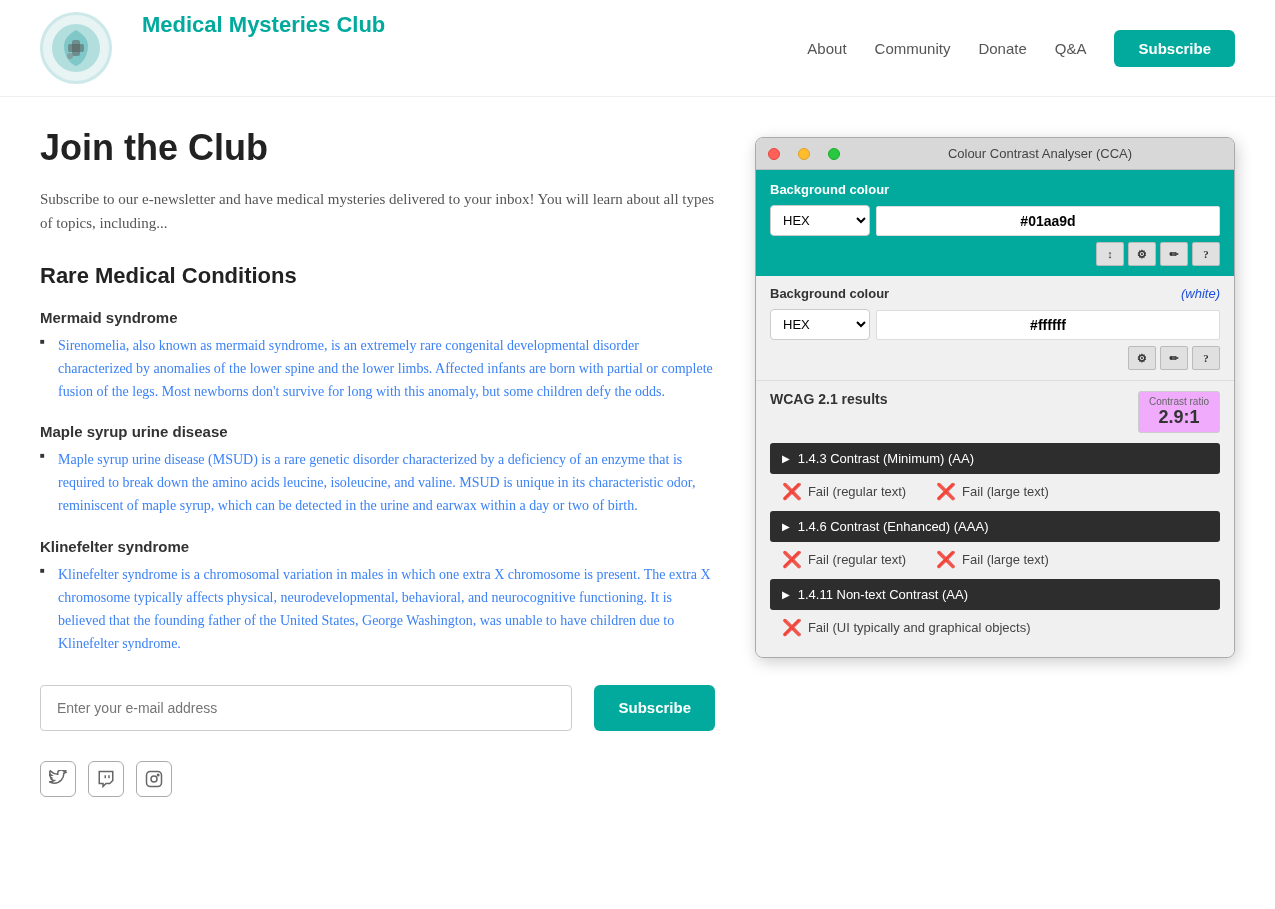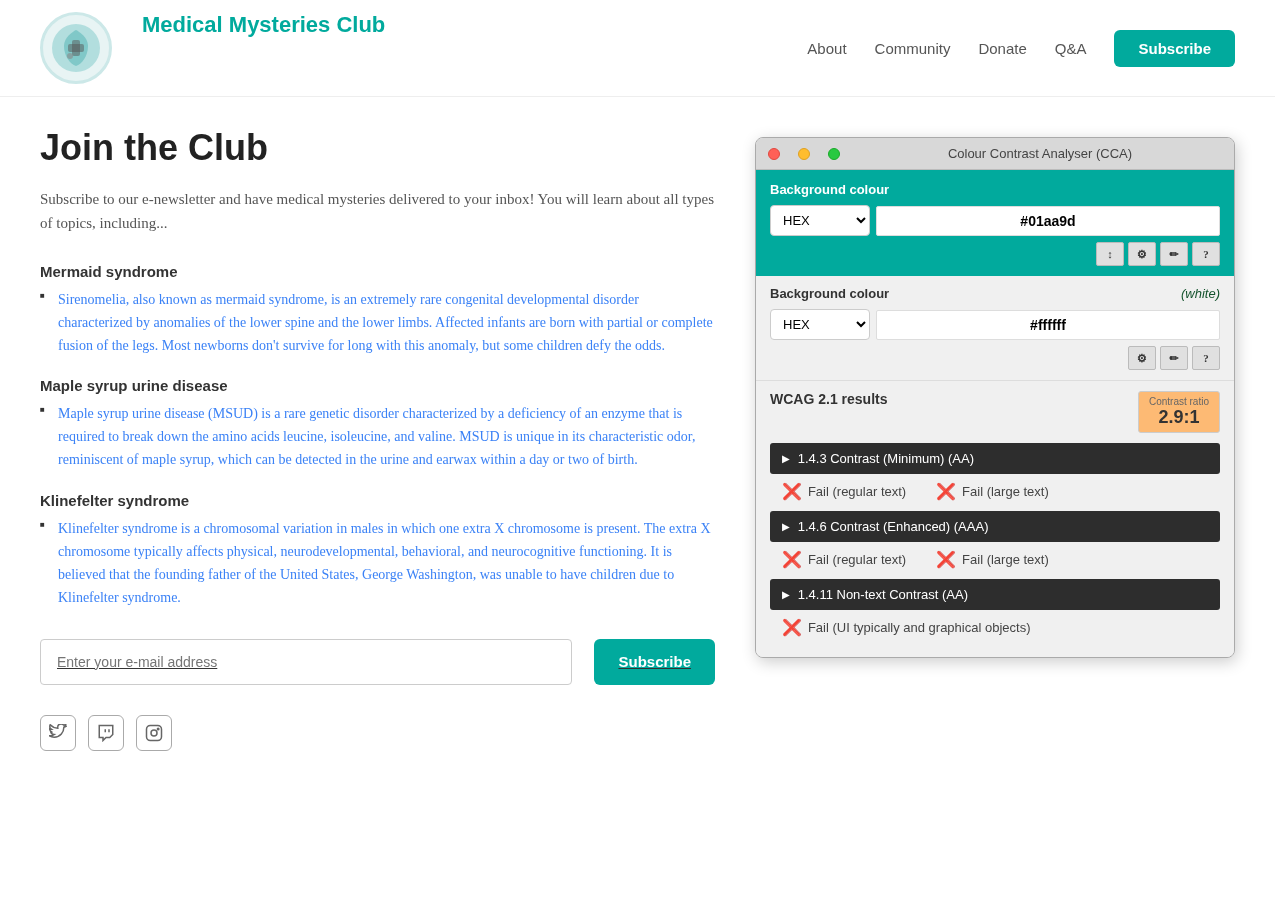--- a/index.html
+++ b/index.html
@@ -119,21 +119,20 @@
       font-size: 8px;
       color: #333;
     }
 
     
     .subscribe-form {
       display: flex;
       gap: 22px;
       margin-top: 30px;
       margin-bottom: 30px;
-      text-decoration: underline;
     }
     .email-input {
       flex: 1;
       padding: 14px 16px;
       border: 1px solid #ccc;
       border-radius: 4px;
       font-size: 14px;
       color: #999;
     }
     .subscribe-btn {
@@ -268,21 +267,21 @@
     }
     .cca-section-label-dark {
       font-family: Arial, sans-serif;
       font-size: 13px;
       font-weight: bold;
       color: #333;
     }
     .cca-white-label {
       font-family: Arial, sans-serif;
       font-size: 13px;
-      color: #14532d;
+      color: #1d4ed8;
       font-style: italic;
       text-align: right;
     }
 
     
     .cca-preview-section {
       background: #f0f0f0;
       padding: 10px 14px;
       border-bottom: 1px solid #ddd;
     }
@@ -336,21 +335,21 @@
       align-items: flex-start;
       margin-bottom: 10px;
     }
     .cca-wcag-title {
       font-family: Arial, sans-serif;
       font-size: 14px;
       font-weight: bold;
       color: #333;
     }
     .cca-contrast-box {
-      background: #fdba74;
+      background: #f0abfc;
       border: 1px solid #ccc;
       border-radius: 3px;
       padding: 4px 10px;
       text-align: center;
     }
     .cca-contrast-label {
       font-family: Arial, sans-serif;
       font-size: 10px;
       color: #666;
     }
@@ -424,20 +423,21 @@
     <a href="#" class="nav-subscribe">Subscribe</a>
   </nav>
 </header>
 
 <div class="main-layout">
 
   <div class="content-column">
     <h1 class="page-heading">Join the Club</h1>
     <p class="intro-text">Subscribe to our e-newsletter and have medical mysteries delivered to your inbox! You will learn about all types of topics, including...</p>
 
+    <h2 class="section-heading">Rare Medical Conditions</h2>
 
     <div class="condition-title">Mermaid syndrome</div>
     <ul class="condition-list">
       <li>Sirenomelia, also known as mermaid syndrome, is an extremely rare congenital developmental disorder characterized by anomalies of the lower spine and the lower limbs. Affected infants are born with partial or complete fusion of the legs. Most newborns don't survive for long with this anomaly, but some children defy the odds.</li>
     </ul>
 
     <div class="condition-title">Maple syrup urine disease</div>
     <ul class="condition-list">
       <li>Maple syrup urine disease (MSUD) is a rare genetic disorder characterized by a deficiency of an enzyme that is required to break down the amino acids leucine, isoleucine, and valine. MSUD is unique in its characteristic odor, reminiscent of maple syrup, which can be detected in the urine and earwax within a day or two of birth.</li>
     </ul>

